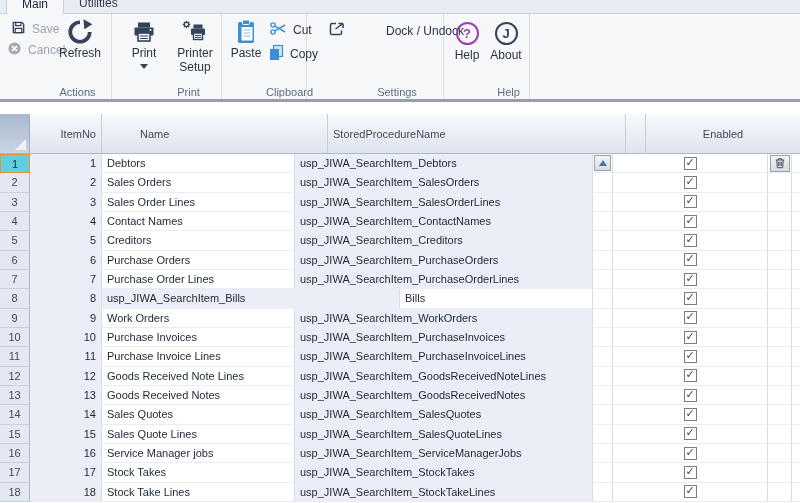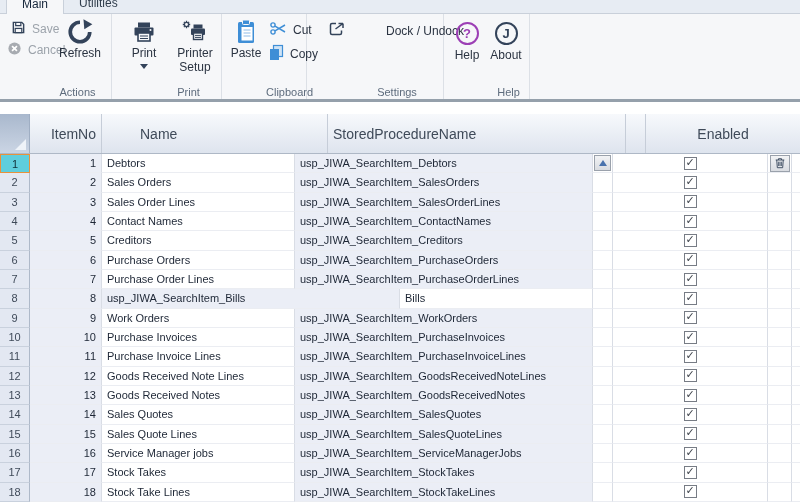--- a/index.html
+++ b/index.html
@@ -34,21 +34,21 @@
 
   .circle-icon { width:23px; height:23px; border-radius:50%; display:flex; align-items:center; justify-content:center; font-size:13px; font-weight:bold; }
   .circle-help { border:2.5px solid #9C3FB5; color:#9C3FB5; }
   .circle-about { border:2.5px solid #33435A; color:#33435A; }
 
   
   .grid-wrap { position:absolute; top:114px; left:0; right:0; bottom:0; display:flex; }
   .gutter { width:5px; background:#D8E1F0; }
   .grid-main { flex:1; display:flex; flex-direction:column; }
   .grid-header { height:40px; display:flex; background:linear-gradient(180deg,#F7F9FC,#DEE4EE); border-bottom:1px solid #AEB8C6; }
-  .h-cell { border-right:1px solid #C6CDD8; font-size:14px; color:#3F4A59; display:flex; align-items:center; }
+  .h-cell { border-right:1px solid #C6CDD8; font-size:11px; color:#3F4A59; display:flex; align-items:center; }
   .h-corner { width:30px; background:linear-gradient(180deg,#A9B8CD,#CBD5E4); position:relative; border-right:1px solid #9FAEC3; }
   .h-corner::after { content:''; position:absolute; right:3px; bottom:3px; border-left:11px solid transparent; border-bottom:11px solid #EFF3F9; }
   .h-itemno { width:72px; justify-content:flex-end; padding-right:5px; }
   .h-name { width:193px; padding-left:5px;margin-left:33px; }
   .h-sproc { width:298px; padding-left:5px; }
   .h-action { width:20px; }
   .h-enabled { width:155px; justify-content:center; }
   .h-trash { width:24px; }
   .h-fill { flex:1; border-right:none; }
 

